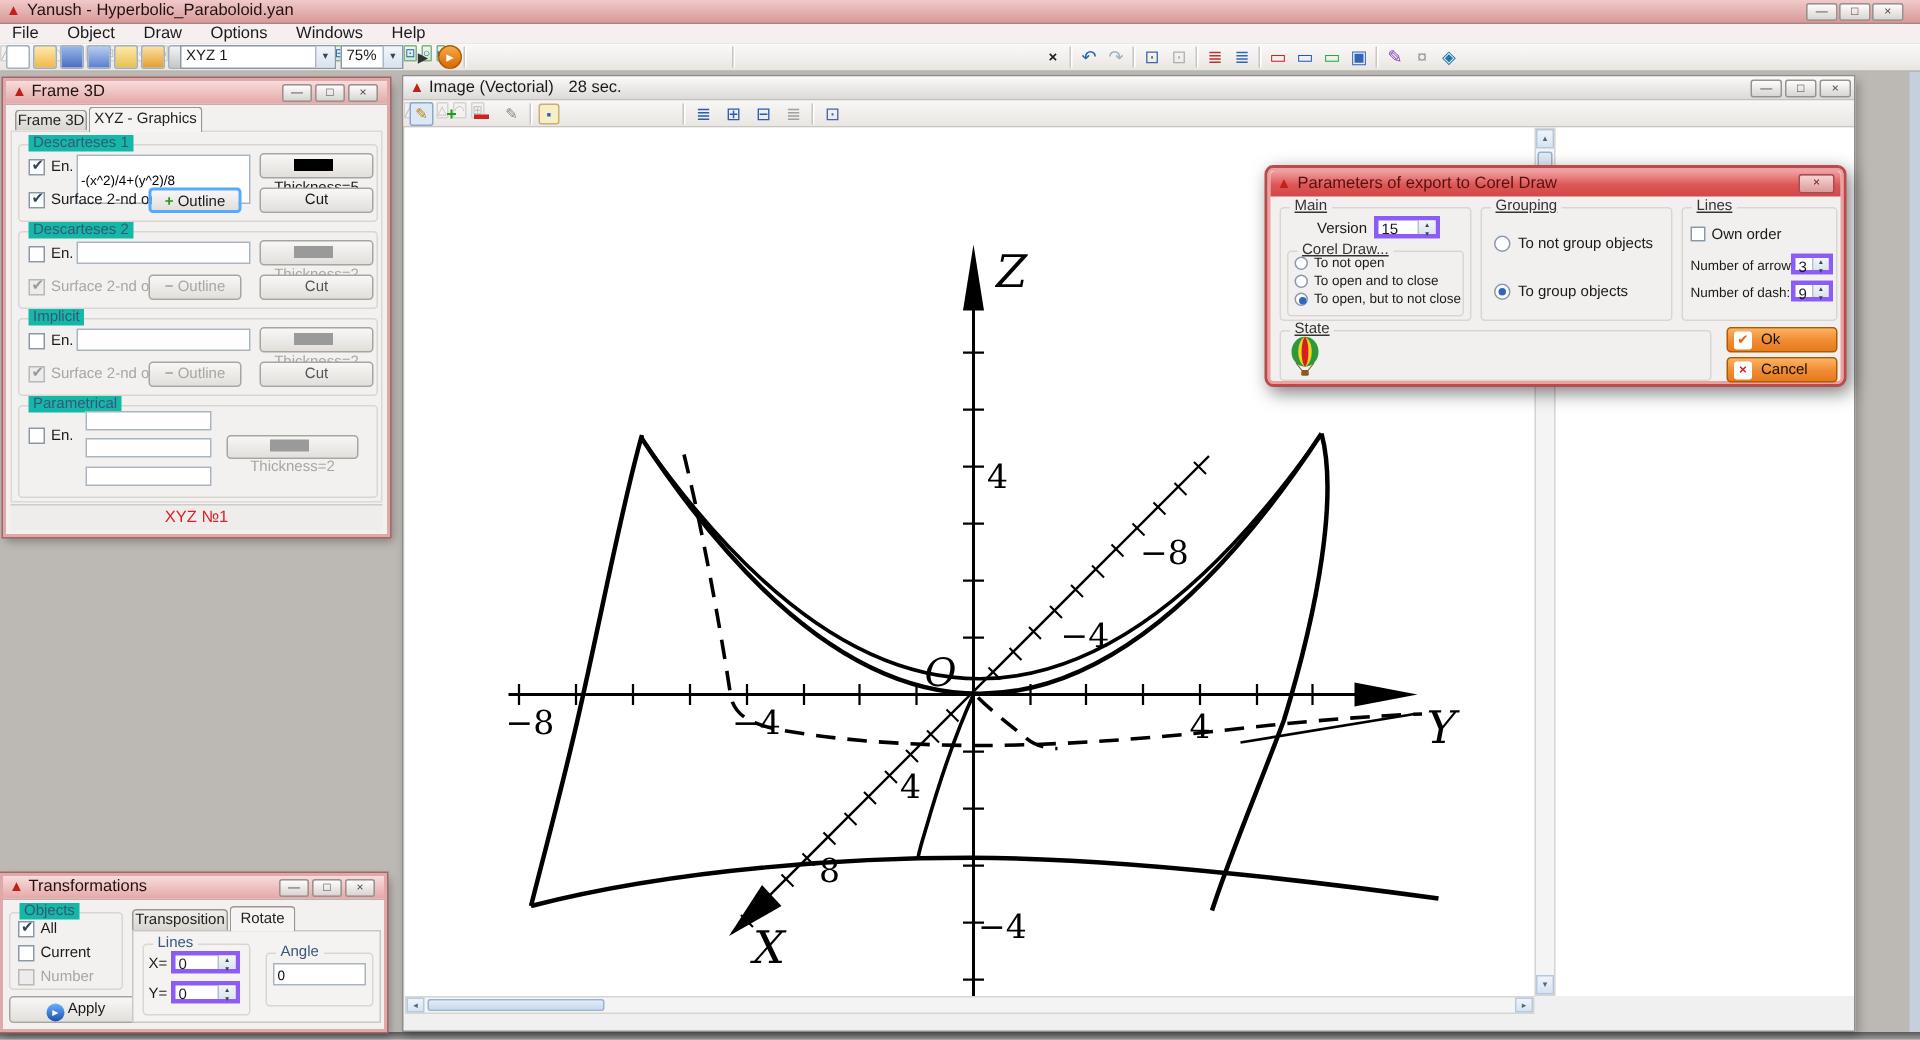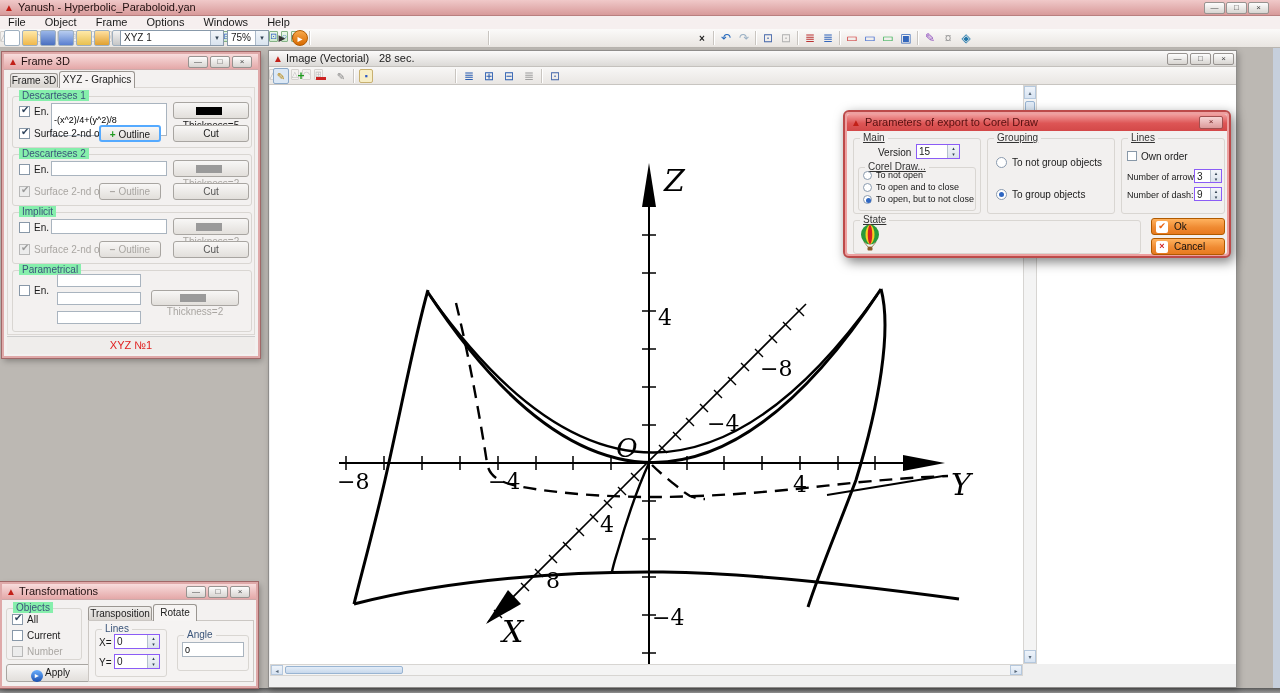--- a/index.html
+++ b/index.html
@@ -42,36 +42,36 @@
   .panel { position:absolute; background:#f3f1f0; border:2px solid #dfa9a9; outline:1px solid #a06868;
     box-shadow:2px 3px 6px rgba(0,0,0,.3); }
   .ptitle { position:absolute; left:0; right:0; top:0; height:16px;
     background:linear-gradient(#f8dcdc,#e4a8a8); border-bottom:1px solid #caa; }
   .ptitle .ttext { position:absolute; left:17px; top:1px; font-size:11px; color:#211; }
   .tab { position:absolute; height:14px; line-height:13px; font-size:10px; text-align:center;
     border:1px solid #9a9691; border-bottom:none; border-radius:3px 3px 0 0;
     background:linear-gradient(#f0eeec,#d9d5d0); color:#222; }
   .tab.act { background:#f6f4f3; z-index:2; }
   .grp { position:absolute; border:1px solid #d9d6d2; border-radius:3px; }
-  .glab { position:absolute; top:-7px; left:6px; background:#86efac; padding:0 3px;
+  .glab { position:absolute; top:-7px; left:6px; background:#14b8a6; padding:0 3px;
     font-size:10px; color:#3a557a; white-space:nowrap; }
   .lbl { position:absolute; font-size:10px; white-space:nowrap; }
   .lbl.dis, .btn.dis { color:#a9a6a2; }
   .fld { position:absolute; background:#fff; border:1px solid #a9b4bf; font-size:9px;
     font-family:"Liberation Sans",sans-serif; padding:0 2px; }
   .btn { position:absolute; background:linear-gradient(#f8f7f6,#e2dfdb); border:1px solid #a8a5a1;
     border-radius:3px; font-size:10px; text-align:center; color:#1a1a1a; }
   .cb { position:absolute; width:11px; height:11px; background:#fff; border:1px solid #8898a8; }
   .cb.on::after { content:"✔"; position:absolute; left:1px; top:-3px; font-size:10px; color:#30445c; }
   .cb.dis { background:#ececec; border-color:#b8b8b8; }
   .cb.dis.on::after { color:#9a9a9a; }
   .rd { position:absolute; width:11px; height:11px; border-radius:50%; background:#fff; border:1px solid #8a9aae; }
   .rd.on::after { content:""; position:absolute; left:2px; top:2px; width:5px; height:5px;
     border-radius:50%; background:#2f66c2; }
-  .spin { position:absolute; background:#fff; border:1px solid #8b5cf6; font-size:10px; }
+  .spin { position:absolute; background:#fff; border:3px solid #8b5cf6; font-size:10px; }
   .spin .sv { position:absolute; left:2px; top:0; line-height:13px; }
   .spin .sarr { position:absolute; right:0; top:0; bottom:0; width:12px;
     background:linear-gradient(#f3f6f9,#dbe3ec); border-left:1px solid #b5c0cc;
     font-size:5px; color:#345; text-align:center; line-height:6px; }
   .swatch { display:inline-block; width:26px; height:8px; margin-right:4px; vertical-align:middle; }
   .redtext { color:#e02020; }
 
   
   #imgwin { position:absolute; left:268px; top:50px; width:969px; height:638px;
     background:#f0f0f0; border:1px solid #8f8d8b; box-shadow:2px 3px 6px rgba(0,0,0,.25); }
@@ -110,21 +110,21 @@
   <span class="logo">▲</span>
   <span class="ttext">Yanush - Hyperbolic_Paraboloid.yan</span>
   <span class="wbtn" style="left:1204px">—</span>
   <span class="wbtn" style="left:1226px">□</span>
   <span class="wbtn" style="left:1248px">×</span>
 </div>
 
 <div id="menubar">
   <span>File</span>
   <span>Object</span>
-  <span>Frame</span>
+  <span>Draw</span>
   <span>Options</span>
   <span>Windows</span>
   <span>Help</span>
 </div>
 
 <div id="toolbar">
   <span class="ti" style="left:4px;background:#fff"></span>
   <span class="ti" style="left:22px;background:linear-gradient(#ffe9a8,#f0b84a)"></span>
   <span class="ti" style="left:40px;background:linear-gradient(#9ab6e8,#4a6fc0)"></span>
   <span class="ti" style="left:58px;background:linear-gradient(#b8cdf0,#5a7fd0)"></span>

